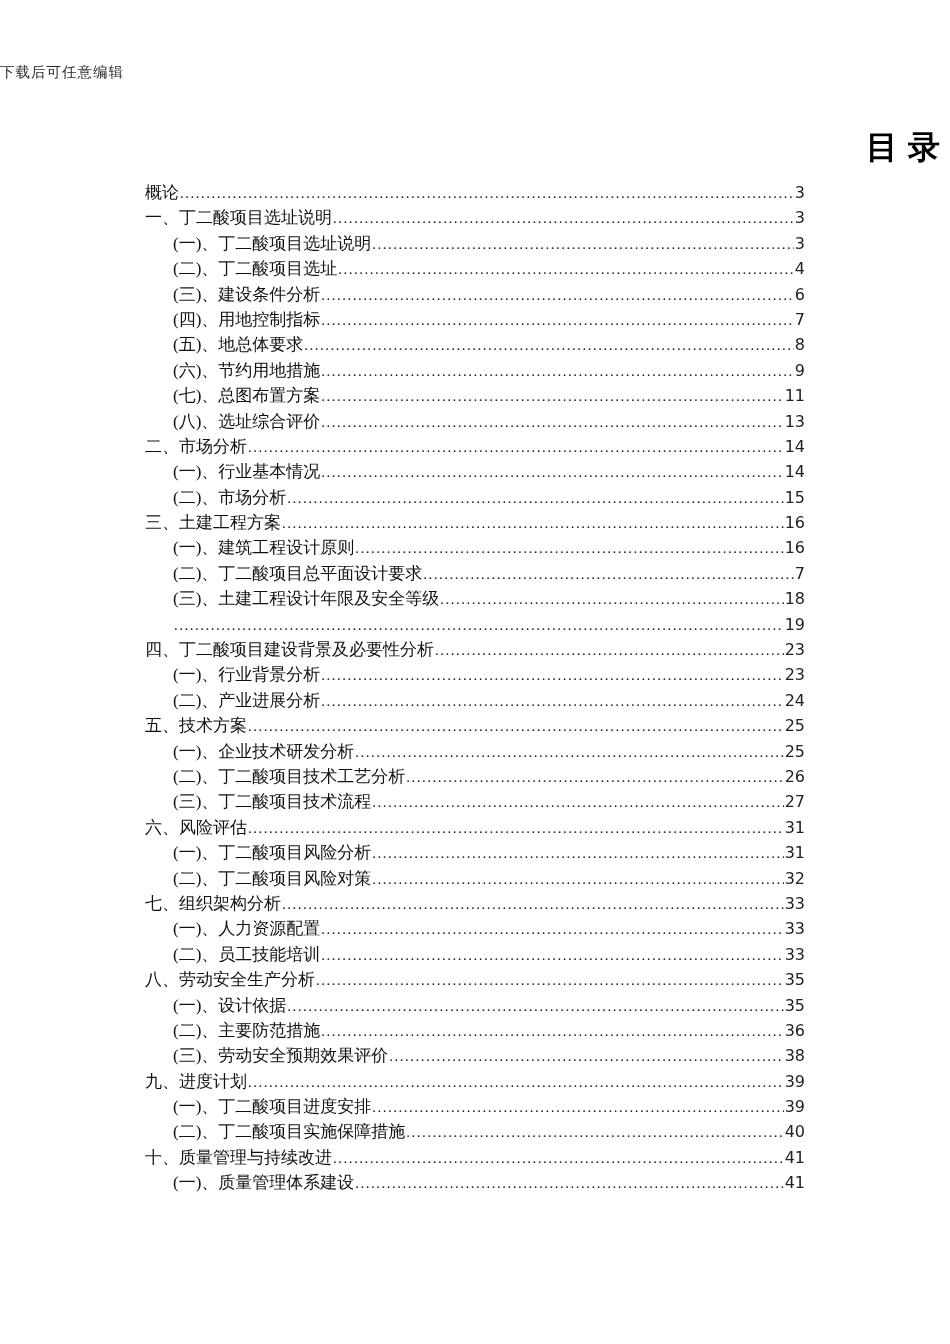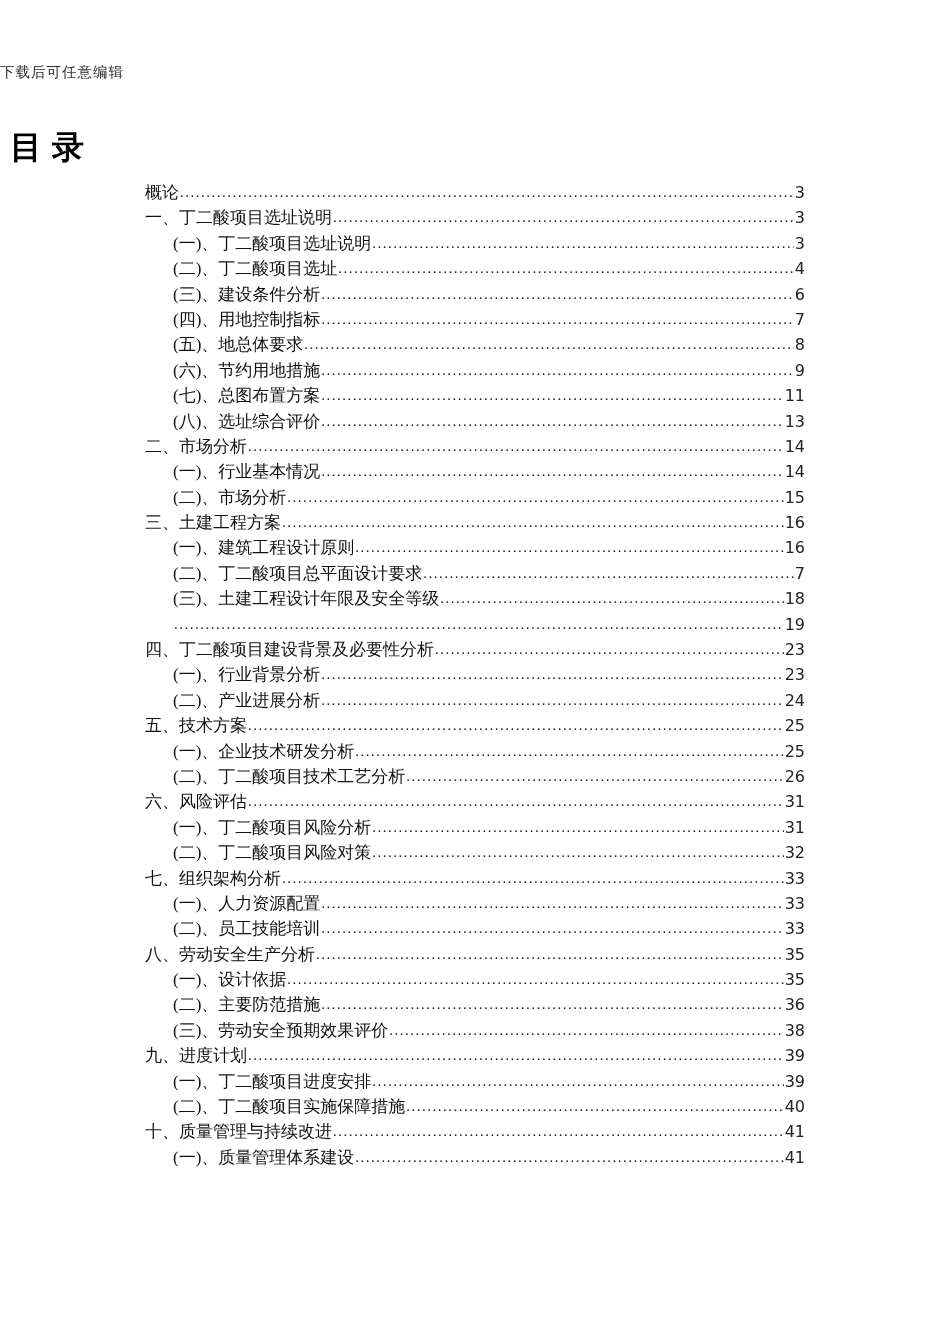--- a/index.html
+++ b/index.html
@@ -29,36 +29,36 @@
     text-align: left;
     font-size: 14.5px;
     letter-spacing: 1px;
     color: #2b2b2b;
   }
   .toc-title {
     position: absolute;
     top: 126px;
     left: 0;
     width: 100%;
-    text-align: left;
+    text-align: right;
     font-size: 32px;
     font-weight: bold;
     letter-spacing: 10px;
     text-indent: 10px; 
     color: #000000;
   }
   .toc-list {
     position: absolute;
     top: 180px;
     left: 145px;
     width: 660px;
   }
   .toc-entry {
     display: flex;
-    align-items: flex-end;
+    align-items: flex-start;
     line-height: 25.4px;
     height: 25.4px;
     font-size: 17px;
     white-space: nowrap;
     color: #111111;
   }
   .toc-entry.level-2 {
     padding-left: 28px;
   }
   .toc-label {
@@ -231,20 +231,25 @@
         <span class="toc-dots"></span>
         <span class="toc-page">25</span>
       </div>
 
       <div class="toc-entry level-2">
         <span class="toc-label">(二)、丁二酸项目技术工艺分析</span>
         <span class="toc-dots"></span>
         <span class="toc-page">26</span>
       </div>
 
+      <div class="toc-entry level-2">
+        <span class="toc-label">(三)、丁二酸项目技术流程</span>
+        <span class="toc-dots"></span>
+        <span class="toc-page">27</span>
+      </div>
 
 
       <div class="toc-entry level-1">
         <span class="toc-label">六、风险评估</span>
         <span class="toc-dots"></span>
         <span class="toc-page">31</span>
       </div>
 
       <div class="toc-entry level-2">
         <span class="toc-label">(一)、丁二酸项目风险分析</span>

